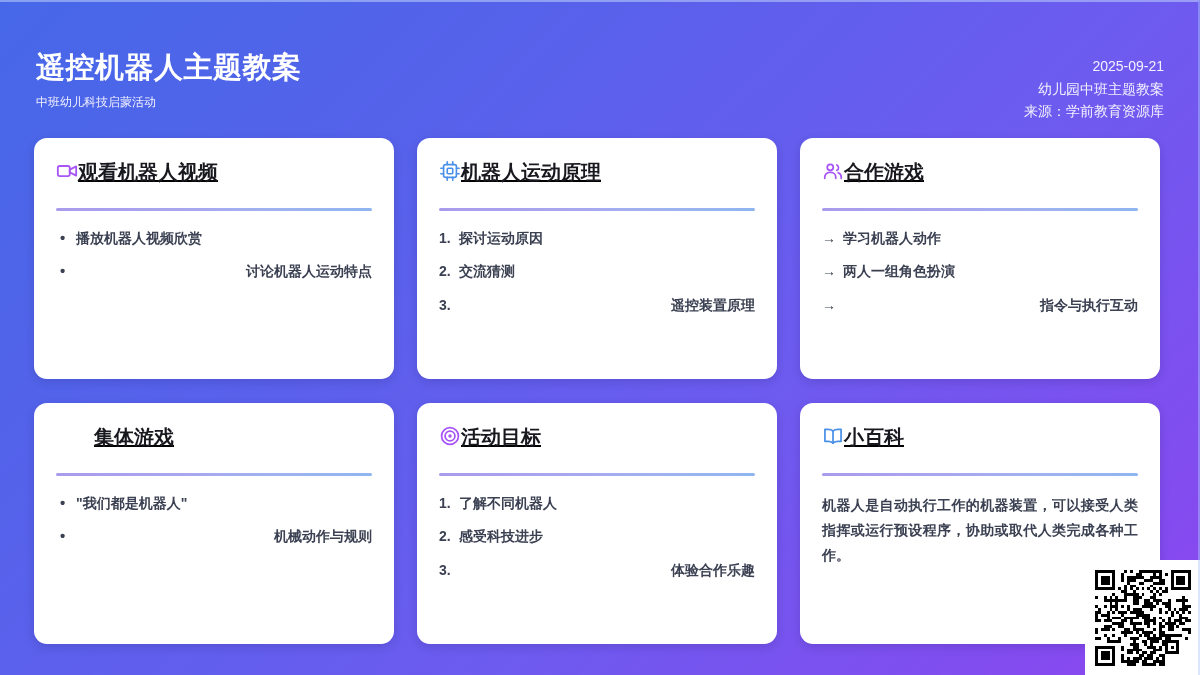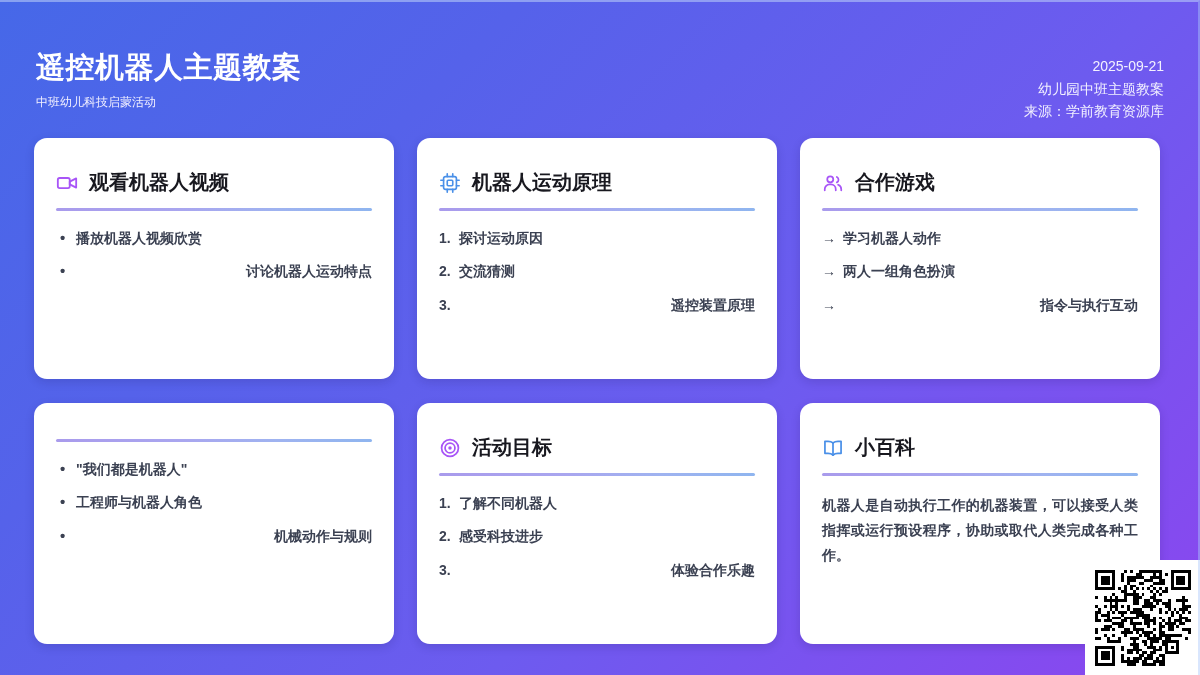--- a/index.html
+++ b/index.html
@@ -96,23 +96,23 @@
     border-radius: 13px;
     padding: 22px 22px 18px 22px;
     box-shadow: 0 3px 10px rgba(25, 20, 80, 0.16);
     display: flex;
     flex-direction: column;
     overflow: hidden;
   }
 
   .card-head {
     display: flex;
-    align-items: flex-end;
-    gap: 11px;
+    align-items: flex-start;
     min-height: 34px;
+    text-decoration: underline;
   }
 
   .card-head.no-icon { padding-left: 38px; }
 
   .card-icon {
     flex: 0 0 auto;
     width: 22px;
     height: 22px;
     display: block;
   }
@@ -277,25 +277,27 @@
       <div class="card-body">
         <ul class="card-list arrowed">
           <li><span class="arw">→</span><span>学习机器人动作</span></li>
           <li><span class="arw">→</span><span>两人一组角色扮演</span></li>
           <li><span class="arw">→</span><span>指令与执行互动</span></li>
         </ul>
       </div>
     </div>
 
     <div class="card">
+      <div class="card-head no-icon">
+        <div class="card-title">集体游戏</div>
+      </div>
       <div class="divider"></div>
       <div class="card-body">
         <ul class="card-list bulleted">
           <li><span>"我们都是机器人"</span></li>
-          <li><span>工程师与机器人角色</span></li>
           <li><span>机械动作与规则</span></li>
         </ul>
       </div>
     </div>
 
     <div class="card">
       <div class="card-head">
         <svg class="card-icon" viewBox="0 0 24 24" fill="none" stroke="#a855f7" stroke-width="1.9">
           <circle cx="12" cy="12" r="9.2"></circle>
           <circle cx="12" cy="12" r="5.4"></circle>

